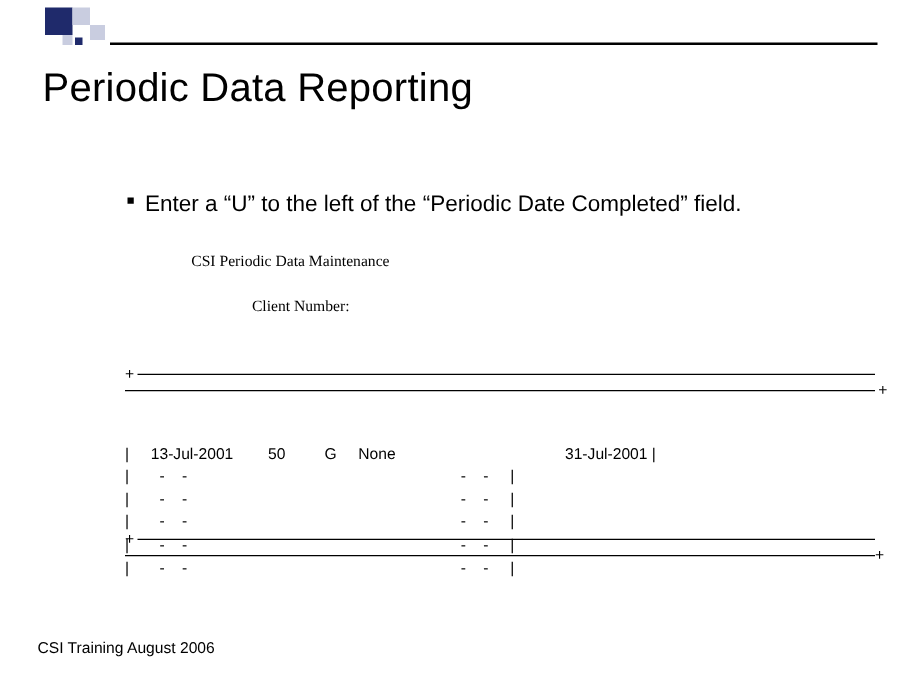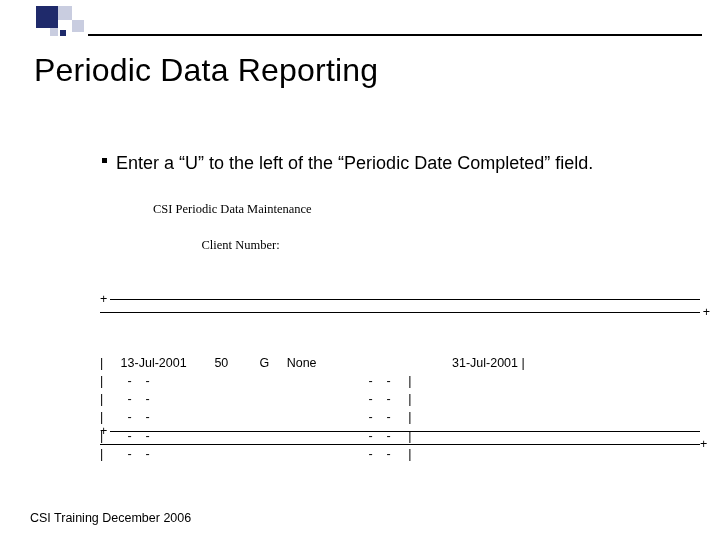--- a/index.html
+++ b/index.html
@@ -155,15 +155,15 @@
 <span>|       -    -                                                               -    -     |</span>
 <span>|       -    -                                                               -    -     |</span></div>
 
   <div class="rule-row" style="top:424px;">
     <span class="plus">+</span><span class="rule-line" style="width:590px;"></span>
   </div>
   <div class="rule-row" style="top:437px; left:100px;">
     <span class="rule-line" style="width:600px;"></span><span class="plus">+</span>
   </div>
 
-  <div class="footer">CSI Training December 2006</div>
+  <div class="footer">CSI Training August 2006</div>
 
 </div>
 
 </body></html>

